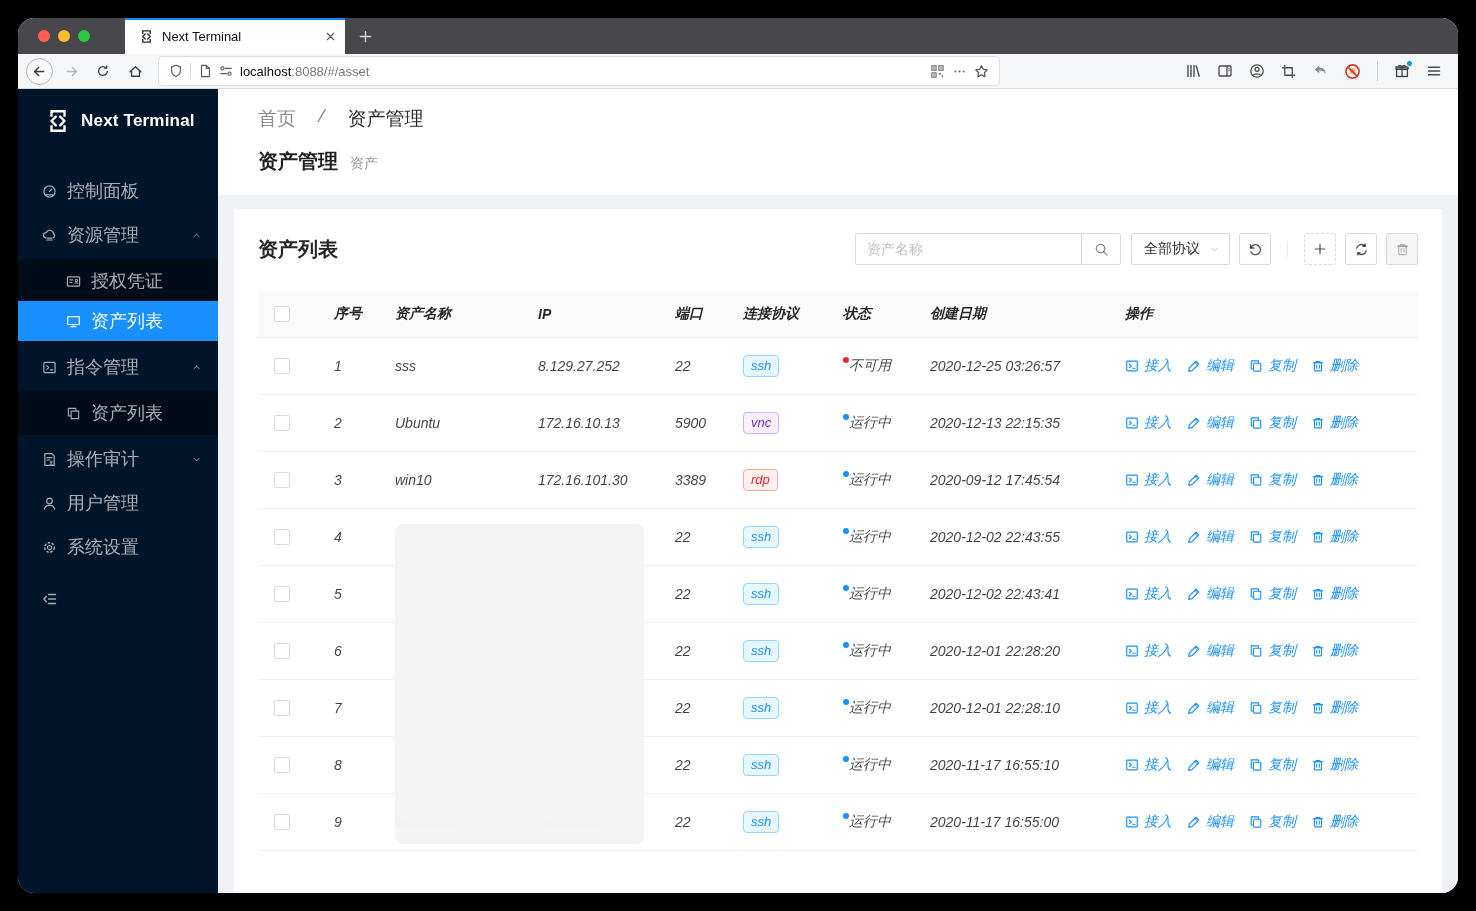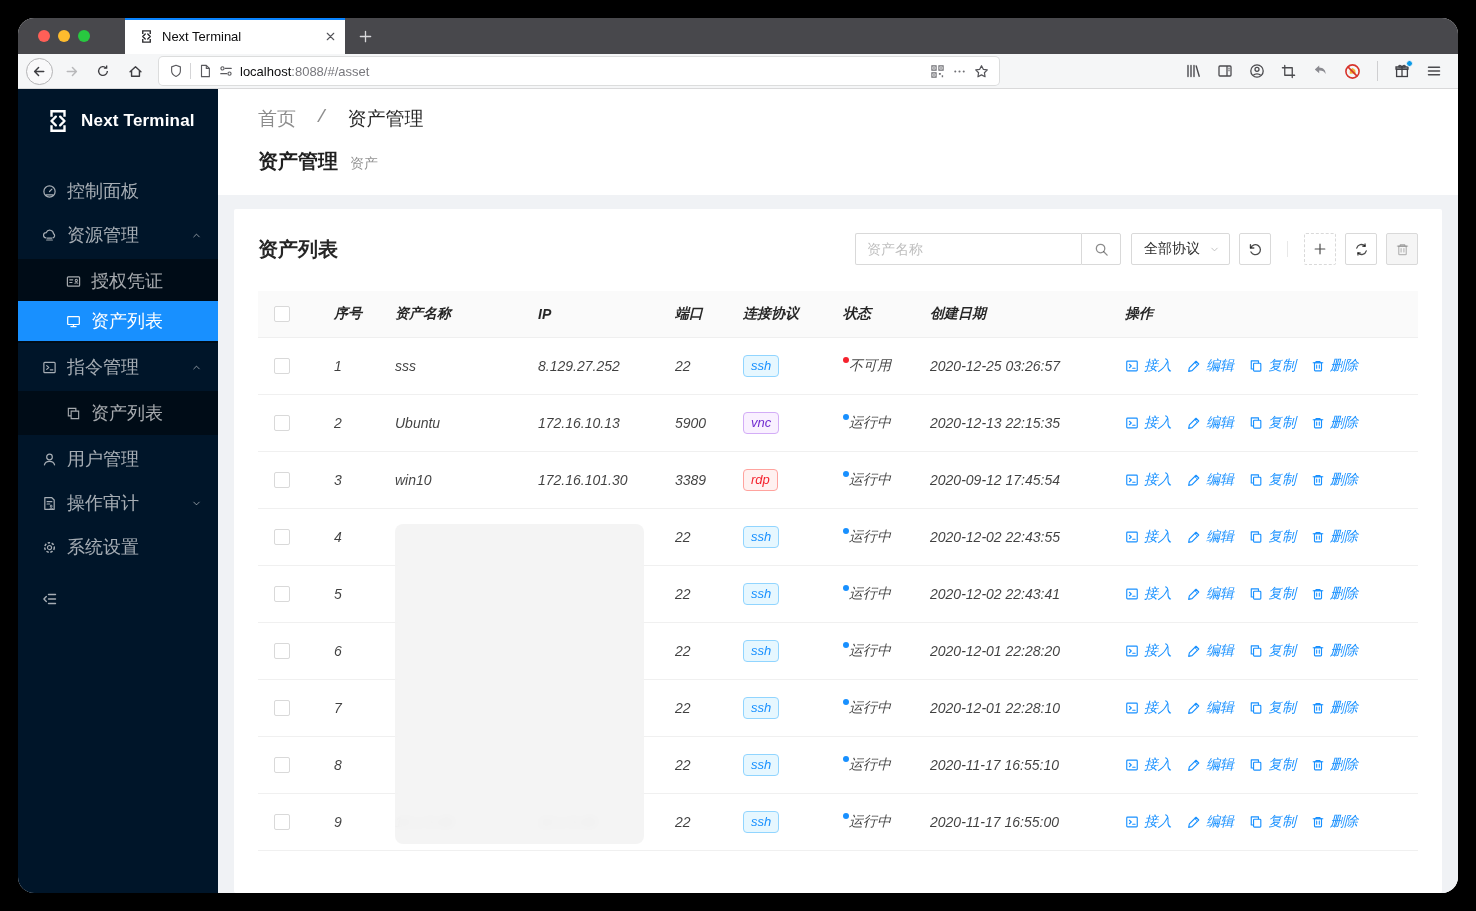--- a/index.html
+++ b/index.html
@@ -425,34 +425,34 @@
         <div class="submenu">
           <div class="smi">
             <svg class="ic" width="15" height="15">
                 <use href="#i-block"></use>
               </svg>
             <span>资产列表</span>
           </div>
         </div>
         <div class="mi">
           <svg class="ic" width="15" height="15">
-              <use href="#i-user"></use>
-            </svg>
-          <span class="lbl">用户管理</span>
-        </div>
-        <div class="mi">
-          <svg class="ic" width="15" height="15">
               <use href="#i-audit"></use>
             </svg>
           <span class="lbl">操作审计</span>
           <span class="chev">
               <svg width="11" height="11">
                 <use href="#i-chevdown"></use>
               </svg>
             </span>
+        </div>
+        <div class="mi">
+          <svg class="ic" width="15" height="15">
+              <use href="#i-user"></use>
+            </svg>
+          <span class="lbl">用户管理</span>
         </div>
         <div class="mi">
           <svg class="ic" width="15" height="15">
               <use href="#i-gear"></use>
             </svg>
           <span class="lbl">系统设置</span>
         </div>
         <div class="fold">
           <svg width="16" height="16">
               <use href="#i-fold"></use>

